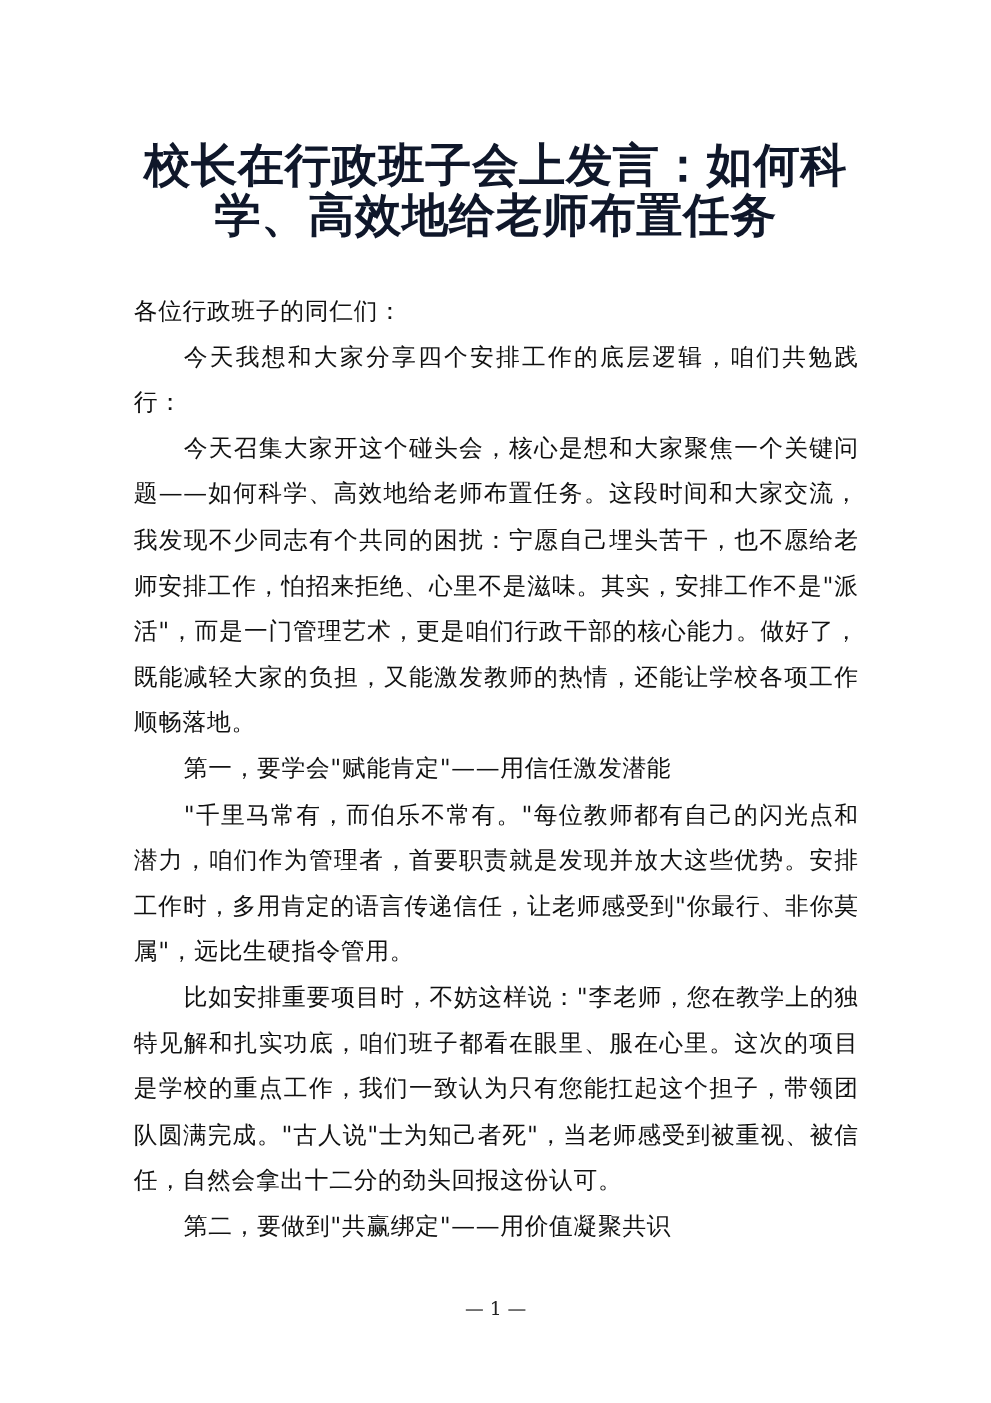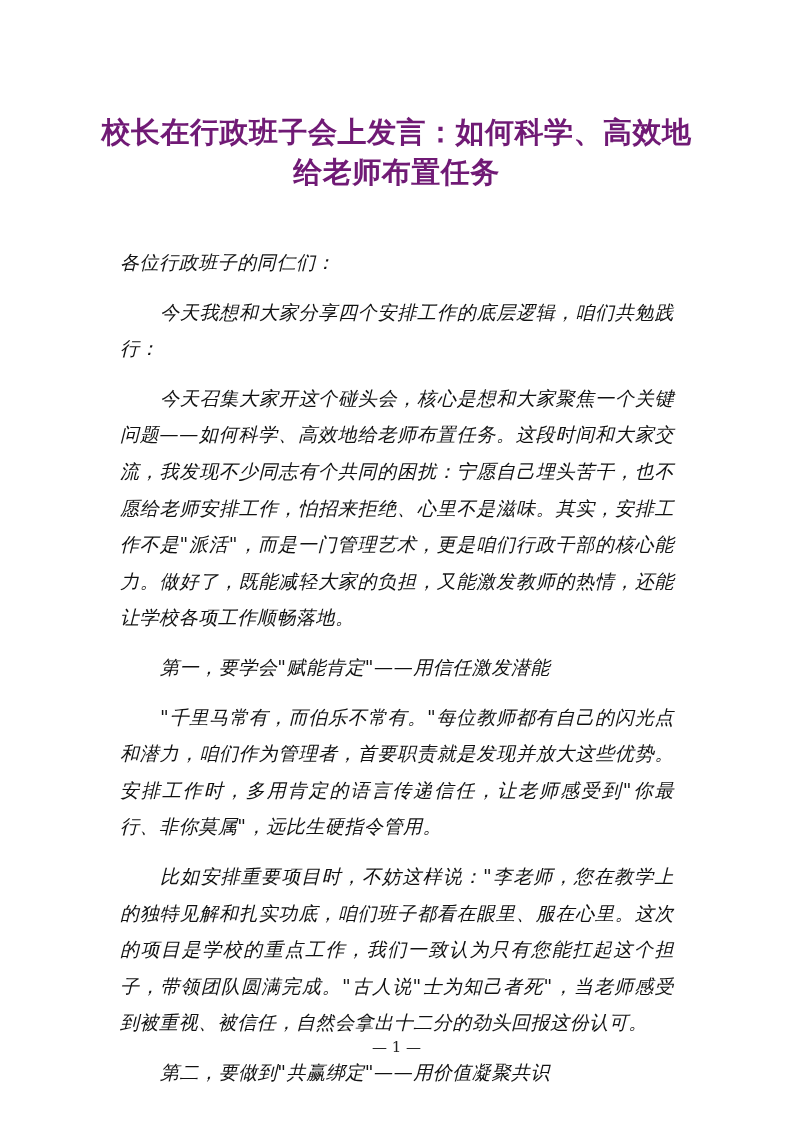--- a/index.html
+++ b/index.html
@@ -1,29 +1,29 @@
 <!DOCTYPE html>
 <html><head>
   <meta charset="utf-8">
   <style>
     html, body { margin: 0; padding: 0; background: #ffffff; }
     body { width: 793px; height: 1122px; position: relative; overflow: hidden; }
     .page { position: absolute; left: 0; top: 0; width: 793px; height: 1122px; background: #fff; }
     .title {
       position: absolute; left: 100px; width: 593px; top: 112px;
       text-align: center; font-family: "DejaVu Serif", serif; font-weight: bold;
-      font-size: 29px; line-height: 40px; color: #701a75; letter-spacing: 0.5px;
+      font-size: 37px; line-height: 40px; color: #0f172a; letter-spacing: 0.5px;
     }
     .body {
       position: absolute; left: 107px; width: 580px; top: 231px;
       font-family: "DejaVu Serif", serif; font-size: 19px; line-height: 36.6px;
       color: #111; text-align: justify; text-justify: inter-character;
       letter-spacing: 0.55px;
     }
-    .body p { margin: 13px; font-style: italic; }
+    .body p { margin: 0; }
     .body p.indent { text-indent: 40px; }
     .footer {
       position: absolute; left: 0; width: 793px; top: 1038px; text-align: center;
       font-family: "DejaVu Serif", serif; font-size: 15px; color: #222;
     }
   </style>
 </head>
 <body>
 
 <div class="page">

